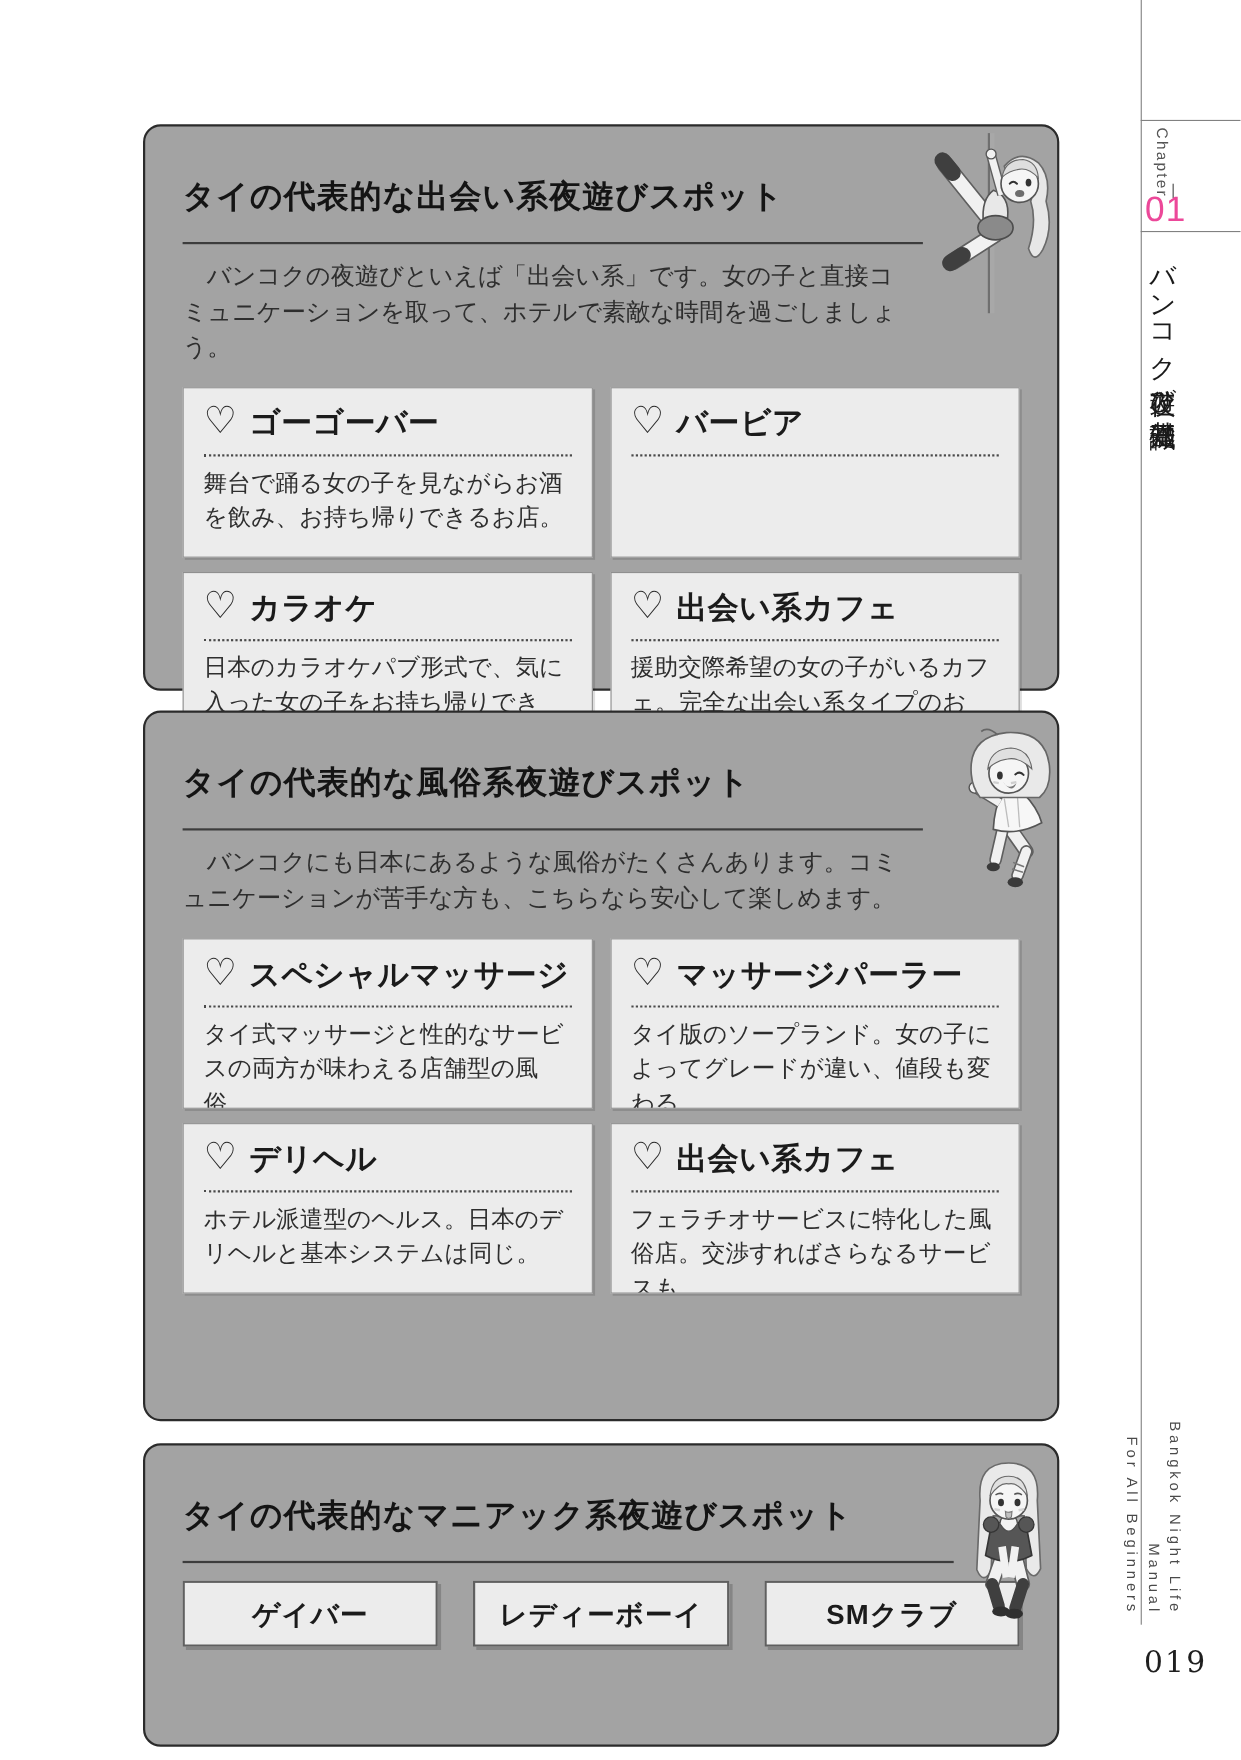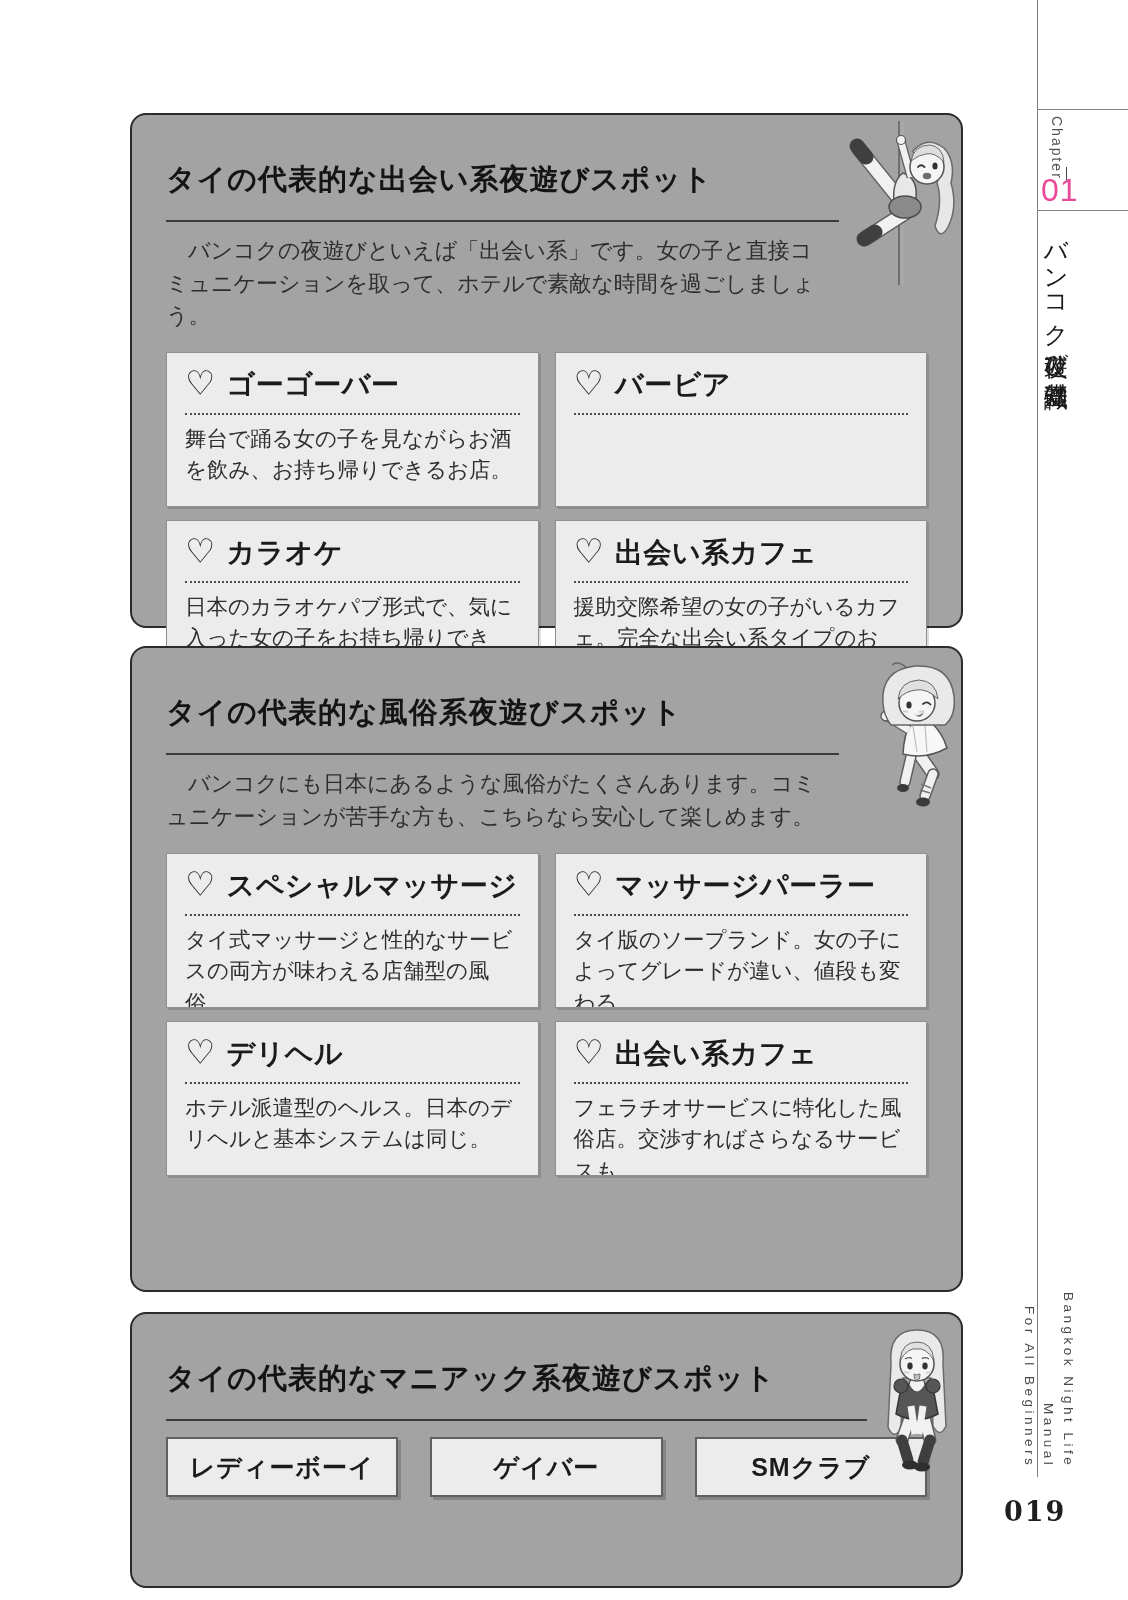--- a/index.html
+++ b/index.html
@@ -77,23 +77,23 @@
     position:absolute; left:1040px; top:224px;
     writing-mode:vertical-rl; text-orientation:upright;
     font-size:24px; color:#1a1a1a; letter-spacing:0.5px;
   }
   .footer-credit {
     position:absolute; right:50px; top:1232px; height:236px;
     writing-mode:vertical-rl; text-orientation:mixed; text-align:right;
     font-size:13.5px; letter-spacing:3.5px; line-height:1.45; color:#4a4a4a;
   }
   .page-number {
-    position:absolute; left:1004px; top:1496px;
+    position:absolute; left:1040px; top:1496px;
     font-family:"DejaVu Serif","Liberation Serif",serif;
-    font-size:27px; color:#1f1f1f; letter-spacing:2px;font-weight:bold;
+    font-size:27px; color:#1f1f1f; letter-spacing:2px;
   }
 </style>
 </head>
 <body>
 
 <div class="page">
 
   <div class="main">
 
     <section class="card card-1">
@@ -226,22 +226,22 @@
           <path d="M59,53 q5,8 12,1 q-4,10 -12,-1 Z" fill="#777"></path>
         </svg>
       </div>
     </section>
 
     <section class="card card-3">
       <h2 class="card-title">タイの代表的なマニアック系夜遊びスポット</h2>
       <div class="title-rule"></div>
 
       <div class="cat-row">
+        <div class="cat-btn">ゲイバー</div>
         <div class="cat-btn">レディーボーイ</div>
-        <div class="cat-btn">ゲイバー</div>
         <div class="cat-btn">SMクラブ</div>
       </div>
 
       <div class="illus illus-3">
         <svg viewBox="0 0 102 160" width="102" height="160">
           <path d="M26,42 Q23,8 52,8 Q81,8 78,42 L81,104 Q75,117 68,104 L66,56 L38,56 L36,106 Q29,119 23,105 Z" fill="#e9e9e9" stroke="#6a6a6a" stroke-width="1.5"></path>
           <line x1="44" y1="98" x2="37" y2="118" stroke="#5f5f5f" stroke-width="13" stroke-linecap="round"></line>
           <line x1="44" y1="98" x2="37" y2="118" stroke="#f1f1f1" stroke-width="10" stroke-linecap="round"></line>
           <line x1="60" y1="98" x2="65" y2="118" stroke="#5f5f5f" stroke-width="13" stroke-linecap="round"></line>
           <line x1="60" y1="98" x2="65" y2="118" stroke="#f1f1f1" stroke-width="10" stroke-linecap="round"></line>

